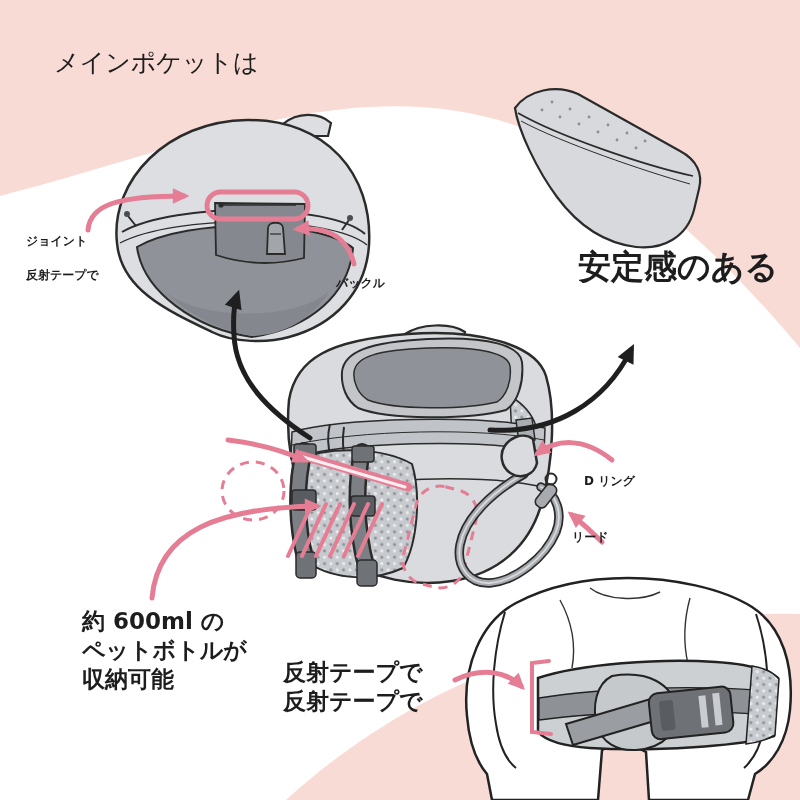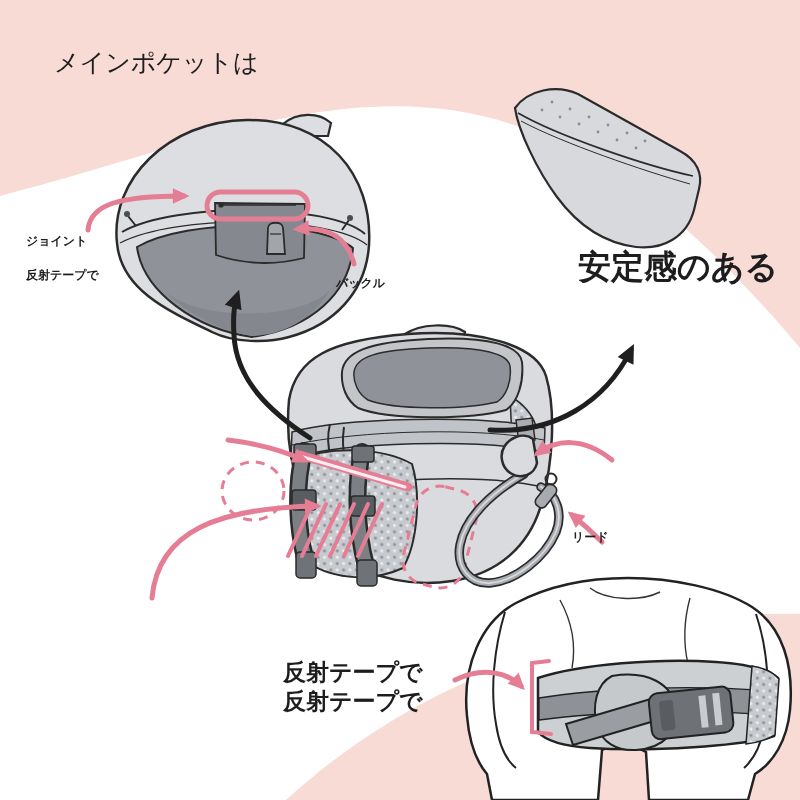--- a/index.html
+++ b/index.html
@@ -176,22 +176,28 @@
 
 <div class="lbl small" style="left:336px;top:266px">バックル</div>
 
 <div class="lbl feature" style="left:578px;top:250px">
   <div>安定感のある</div>
 </div>
 
 <div class="lbl feature" style="left:62px;top:423px">
 </div>
 
+<div class="lbl small" style="left:584px;top:464px">D リング</div>
 
 <div class="lbl small" style="left:572px;top:520px">リード</div>
 
+<div class="lbl feature tight" style="left:82px;top:607px">
+  <div>約 600ml の</div>
+  <div>ペットボトルが</div>
+  <div>収納可能</div>
+</div>
 
 <div class="lbl feature tight" style="left:283px;top:658px">
   <div>反射テープで</div>
   <div>反射テープで</div>
 </div>
 
 </div>
 
 </body></html>

